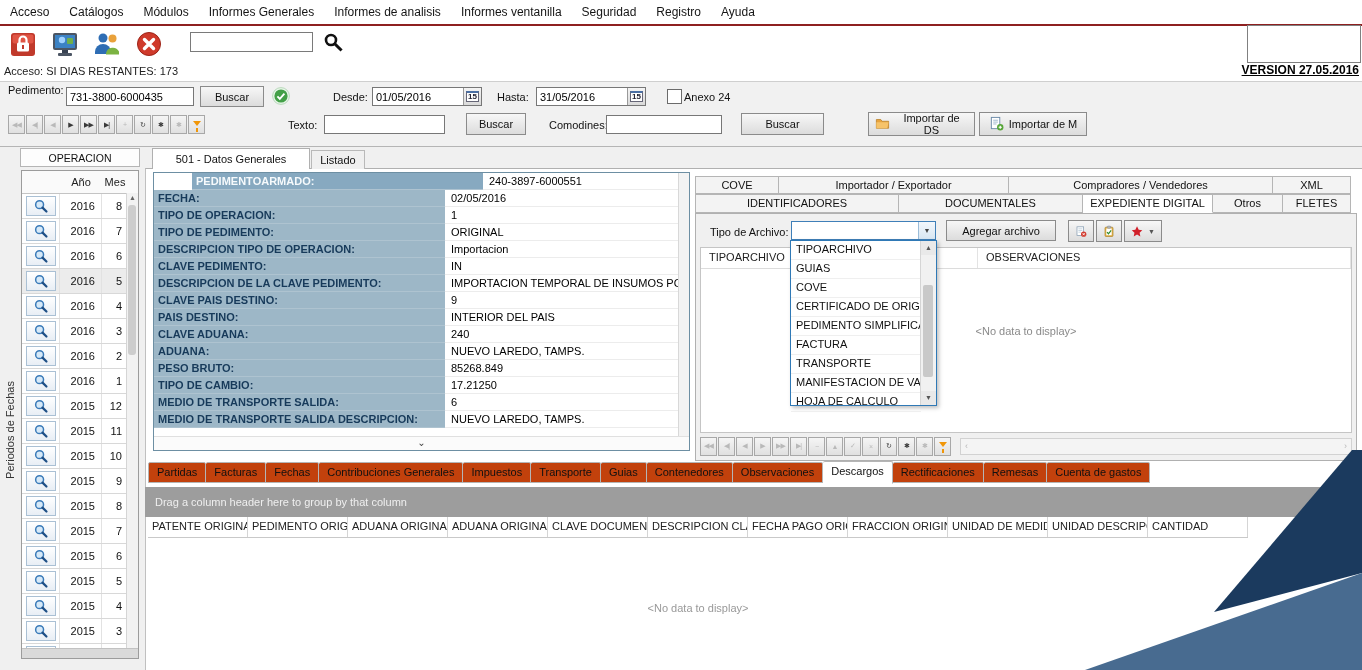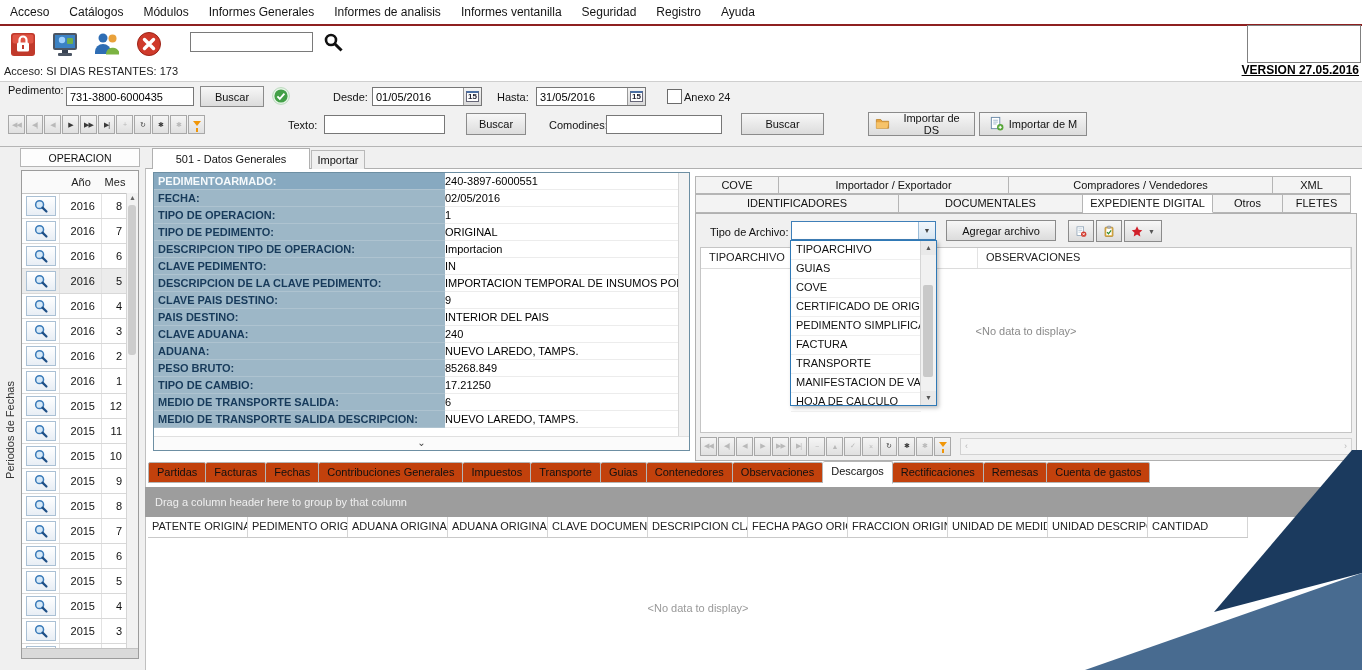--- a/index.html
+++ b/index.html
@@ -78,23 +78,23 @@
     border-top:1px solid #b0b0b0;border-left:1px solid #c0c0c0;box-sizing:border-box;}
   .tab-main{position:absolute;font-size:11px;text-align:center;box-sizing:border-box;cursor:pointer;}
   .tab-501{left:152px;top:1px;width:158px;height:21px;background:#fff;border:1px solid #b0b0b0;border-bottom:none;line-height:20px;z-index:3;}
   .tab-listado{left:311px;top:3px;width:54px;height:19px;background:#f0f0f0;border:1px solid #b9b9b9;border-bottom:none;line-height:18px;z-index:2;}
 
   
   .detail{position:absolute;left:153px;top:25px;width:537px;height:279px;border:1px solid #6d8fa3;background:#fff;box-sizing:border-box;z-index:2;}
   .drow{display:flex;height:17px;}
   .dlabel{width:291px;background:#9db7c7;color:#173a5a;font-weight:bold;padding-left:4px;
     border-bottom:1px solid #aec3d0;box-sizing:border-box;line-height:16px;white-space:nowrap;overflow:hidden;}
-  .dvalue{flex:1;background:#fff;color:#000;border-bottom:1px solid #ececec;
+  .dvalue{flex:1;background:#fff;color:#000;padding-left:6px;border-bottom:1px solid #ececec;
     line-height:16px;white-space:nowrap;overflow:hidden;margin-right:10px;}
-  .drow.selected .dlabel{background:#87a9c0;color:#f6fafc;}
+  .drow.selected .dlabel{background:#87a9c0;color:#f6fafc;margin-left:38px;}
   .detail-vscroll{position:absolute;right:0;top:0;bottom:14px;width:10px;background:#f3f3f3;border-left:1px solid #d8d8d8;}
   .detail-chevron{position:absolute;left:0;right:0;bottom:0;height:13px;background:#fbfbfb;border-top:1px solid #e0e0e0;
     text-align:center;font-size:10px;line-height:11px;color:#444;cursor:pointer;}
 
   
   .rp{position:absolute;left:695px;top:29px;width:662px;height:285px;}
   .rp-tabs{position:absolute;left:0;right:0;display:flex;}
   .rp-tabs1{top:0;height:18px;}
   .rp-tabs2{top:18px;height:19px;}
   .rtab{box-sizing:border-box;background:#f3f3f3;border:1px solid #b5b5b5;border-left:none;
@@ -574,21 +574,21 @@
 
       <div class="sb-vscroll">
         <span class="arr" style="top:1px;">▲</span>
         <span class="sb-thumb"></span>
       </div>
       <div class="sb-hscroll"></div>
     </div>
 
     <div class="surface"></div>
     <div class="tab-main tab-501">501 - Datos Generales</div>
-    <div class="tab-main tab-listado">Importar</div>
+    <div class="tab-main tab-listado">Listado</div>
 
     <div class="detail">
 
         <div class="drow selected">
           <span class="dlabel">PEDIMENTOARMADO:</span>
           <span class="dvalue">240-3897-6000551</span>
         </div>
 
         <div class="drow">
           <span class="dlabel">FECHA:</span>

